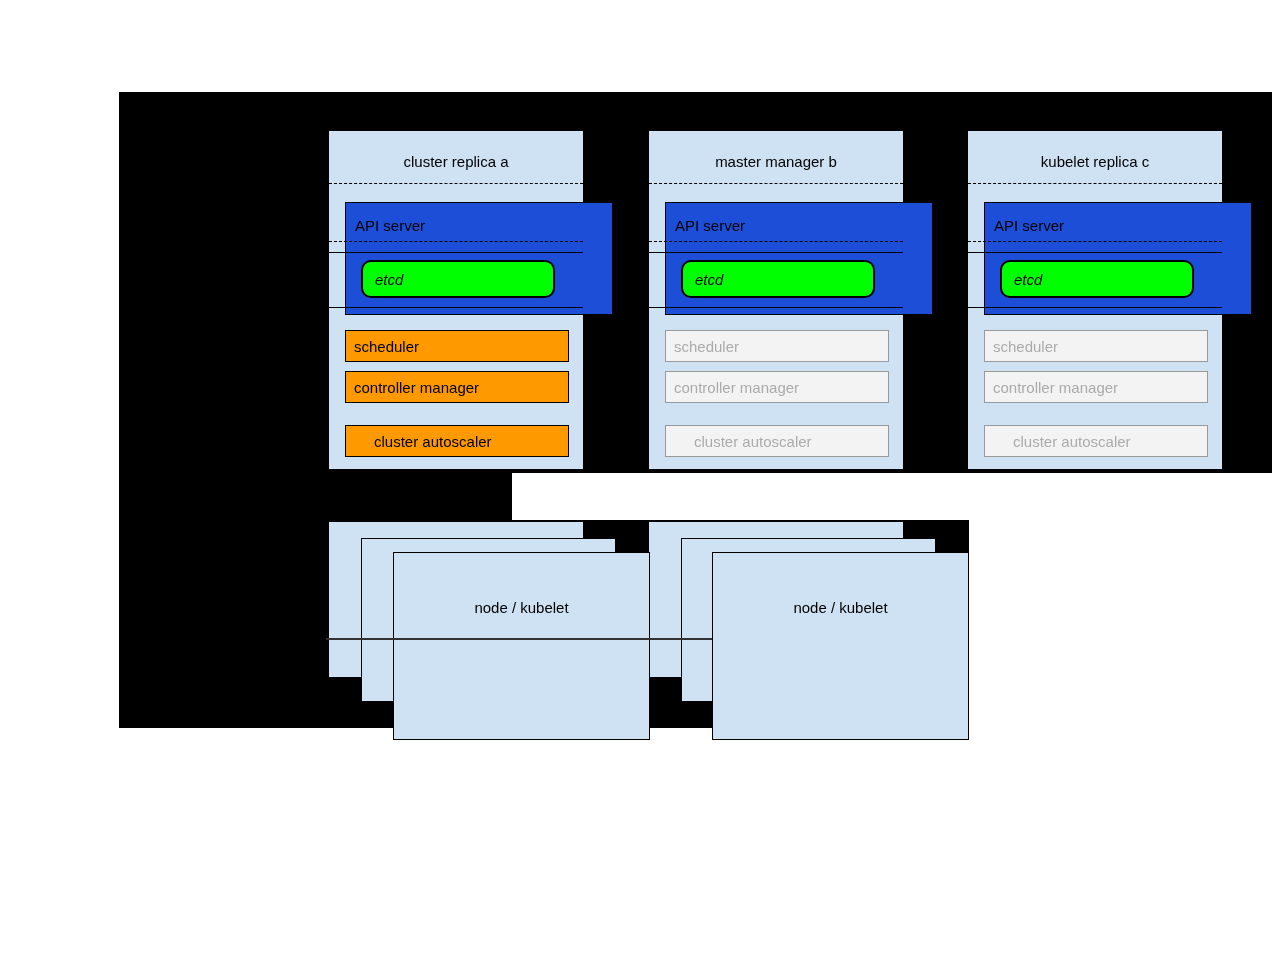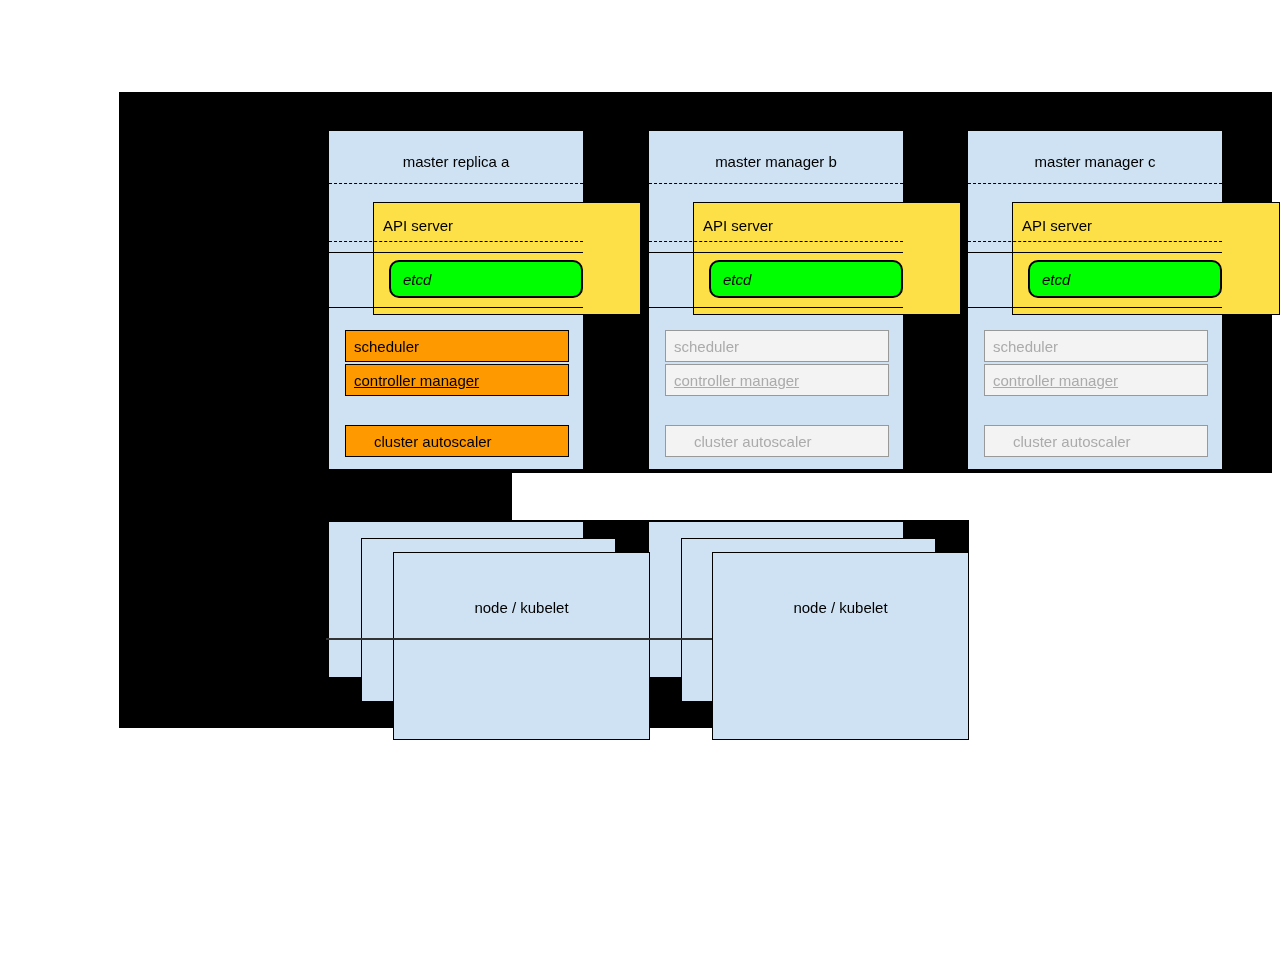--- a/index.html
+++ b/index.html
@@ -31,41 +31,41 @@
   .hline { position:absolute; left:0; right:0; height:0; z-index:2; }
   .hline.dashed { border-top:1px dashed #000; }
   .hline.solid  { border-top:1px solid  #000; }
   .dash-1 { top:52px;  }
   .dash-2 { top:110px; }
   .line-a { top:121px; }
   .line-b { top:176px; }
 
   .api {
     position:absolute; left:16px; top:71px; width:268px; height:113px;
-    background:#fde047; border:1px solid #000; z-index:1;margin-left:28px;
+    background:#1d4ed8; border:1px solid #000; z-index:1;
   }
   .api-label { position:absolute; top:14px; left:9px; font-size:15px; color:#000; }
   .etcd {
     position:absolute; left:15px; top:57px; width:194px; height:38px;
     background:#00ff00; border:2px solid #000; border-radius:10px;
   }
   .etcd-label {
     position:absolute; left:12px; top:50%; transform:translateY(-50%);
     font-size:15px; color:#000;font-style:italic;
   }
 
   .comp {
     position:absolute; left:16px; width:224px; height:32px;
     background:#ff9900; border:1px solid #000; color:#000;
     font-size:15px; display:flex; align-items:center; padding-left:8px;
     z-index:1;
     text-align:right;
   }
   .comp-1 { top:199px; }
-  .comp-2 { top:233px;text-decoration:underline; }
+  .comp-2 { top:240px; }
   .comp-3 { top:294px;padding-left:28px; }
   .comp.inactive { background:#f3f3f3; border:1px solid #999999; color:#ababab; }
 
   
   .node-box { position:absolute; background:#cfe2f3; border:1px solid #000; }
   .node-back  { top:521px; width:256px; height:157px; z-index:1; }
   .node-mid   { top:538px; width:255px; height:164px; z-index:2; }
   .node-front { top:552px; width:257px; height:188px; z-index:3; }
   .s1-back  { left:328px; } .s1-mid { left:361px; } .s1-front { left:393px; }
   .s2-back  { left:648px; } .s2-mid { left:681px; } .s2-front { left:712px; z-index:5; }
@@ -83,21 +83,21 @@
 </head>
 <body>
 
 <div class="canvas">
 
   <div class="bg bg-top"></div>
   <div class="bg bg-left"></div>
   <div class="bg bg-bottom"></div>
 
   <div class="replica replica-a">
-    <div class="replica-title">master replica a</div>
+    <div class="replica-title">cluster replica a</div>
     <div class="hline dashed dash-1"></div>
     <div class="api">
       <div class="api-label">API server</div>
       <div class="etcd">
         <div class="etcd-label">etcd</div>
       </div>
     </div>
     <div class="hline dashed dash-2"></div>
     <div class="hline solid line-a"></div>
     <div class="hline solid line-b"></div>
@@ -117,21 +117,21 @@
     </div>
     <div class="hline dashed dash-2"></div>
     <div class="hline solid line-a"></div>
     <div class="hline solid line-b"></div>
     <div class="comp comp-1 inactive">scheduler</div>
     <div class="comp comp-2 inactive">controller manager</div>
     <div class="comp comp-3 inactive">cluster autoscaler</div>
   </div>
 
   <div class="replica replica-c">
-    <div class="replica-title">master manager c</div>
+    <div class="replica-title">kubelet replica c</div>
     <div class="hline dashed dash-1"></div>
     <div class="api">
       <div class="api-label">API server</div>
       <div class="etcd">
         <div class="etcd-label">etcd</div>
       </div>
     </div>
     <div class="hline dashed dash-2"></div>
     <div class="hline solid line-a"></div>
     <div class="hline solid line-b"></div>

